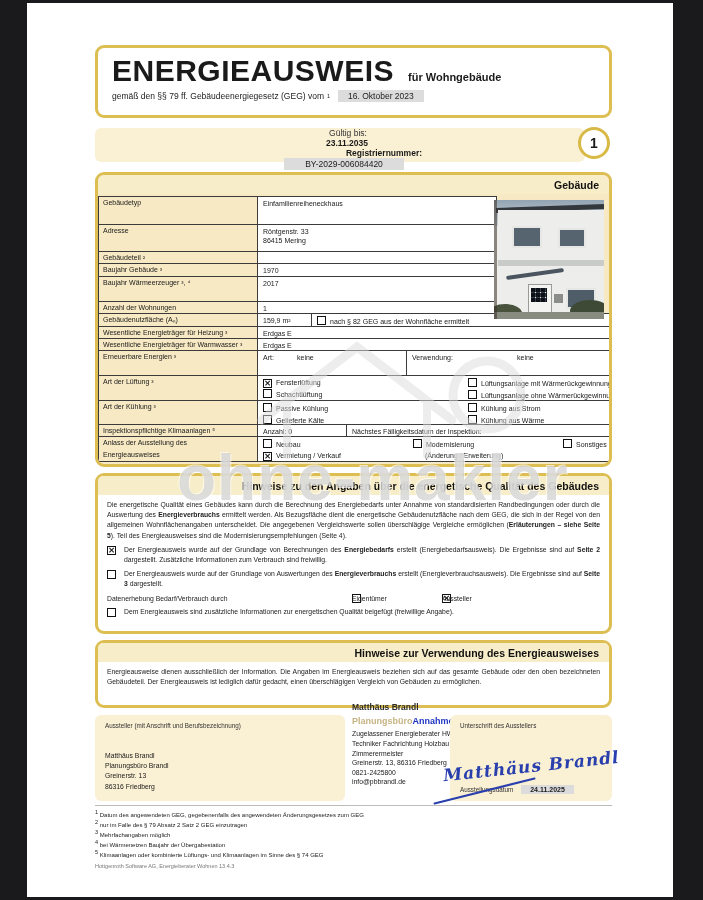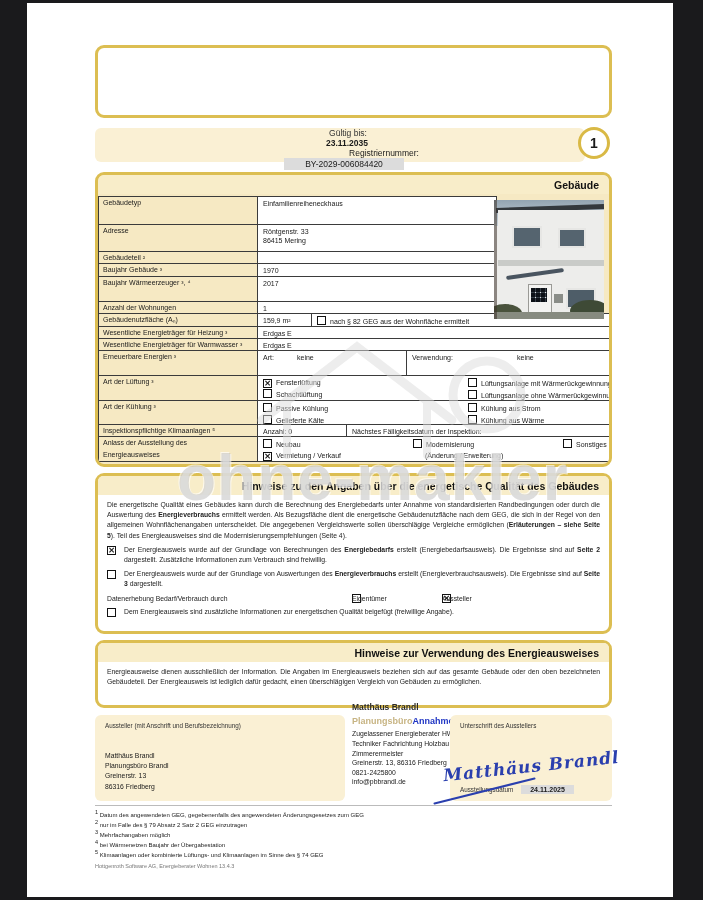--- a/index.html
+++ b/index.html
@@ -86,26 +86,35 @@
            color:rgba(165,165,165,0.38);
            text-shadow:1px 1px 0 rgba(255,255,255,0.65), -1px -1px 0 rgba(255,255,255,0.65);}
   .wm-house{left:215px;top:322px;opacity:.5;}
 </style>
 </head>
 <body>
 
 <div class="page">
 
   <div class="goldbox hdr-box">
+    <div class="hdr-line1">
+      <span class="hdr-title">ENERGIEAUSWEIS</span>
+      <span class="hdr-sub">für Wohngebäude</span>
+    </div>
+    <div class="hdr-line2">
+      <span>gemäß den §§ 79 ff. Gebäudeenergiegesetz (GEG) vom</span>
+      <sup style="margin-left:3px">1</sup>
+      <span class="chip">16. Oktober 2023</span>
+    </div>
   </div>
 
   <div class="creambar valbar">
     <span style="margin-left:16px;color:#333">Gültig bis:</span>
     <span style="margin-left:14px;font-weight:bold">23.11.2035</span>
-    <span style="margin-left:88px;font-weight:normal">Registriernummer:</span>
+    <span style="margin-left:88px;font-weight:bold">Registriernummer:</span>
     <span class="chip" style="min-width:100px;text-align:center">BY-2029-006084420</span>
   </div>
   <div class="badge">1</div>
 
   <div class="goldbox g-box">
     <div class="band" style="border-radius:5px 5px 0 0">Gebäude</div>
 
     <div class="tbl">
       <div class="row" style="height:28px;width:398px">
         <div class="lc">Gebäudetyp</div>

